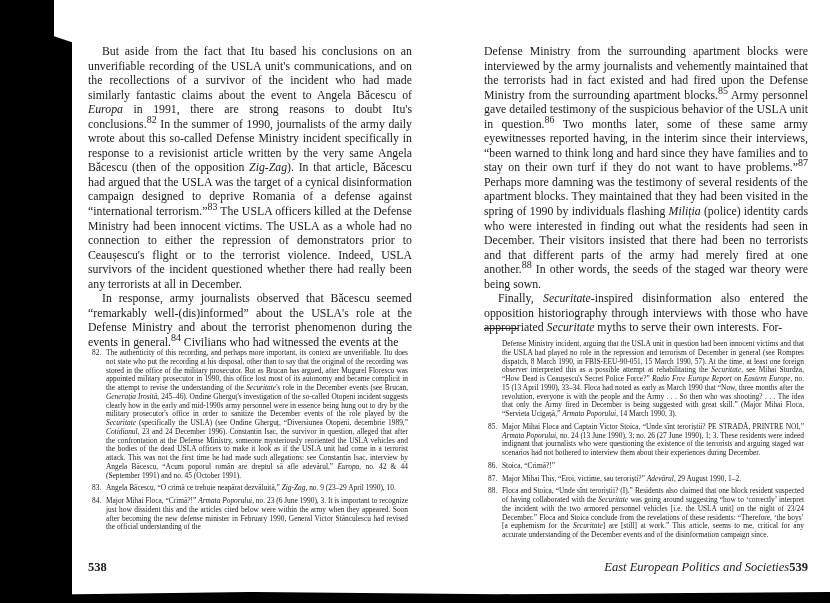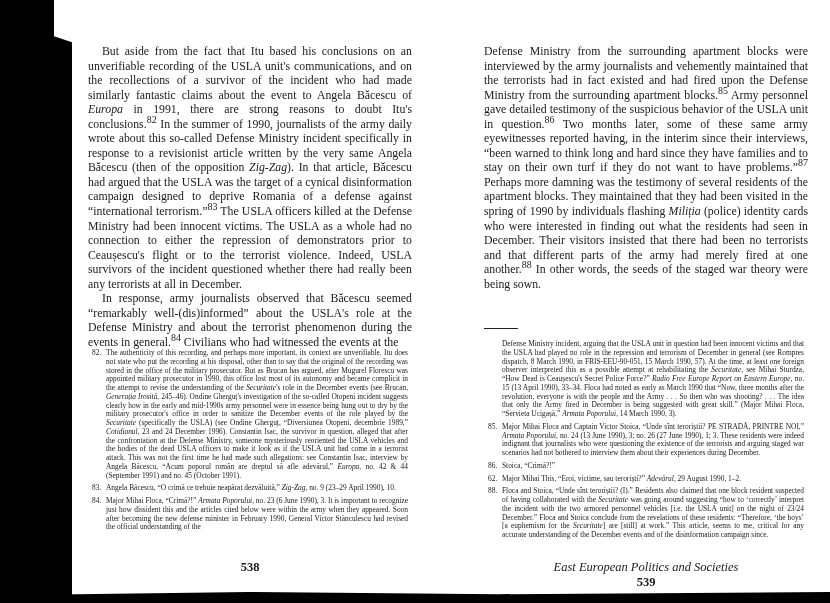--- a/index.html
+++ b/index.html
@@ -30,21 +30,21 @@
     }
     .page.left .notes { top: 345px; }
     .page.right .notes { top: 336px; }
     .note { display: flex; margin: 4px; font-family: Liberation Serif, serif; }
     .note .num { width: 14px; flex: none; }
     .note .txt { flex: 1; }
     .note.cont .txt { margin-left: 14px; }
     .separator { position: absolute; top: 328px; left: 0; width: 34px; height: 0; border-top: 1px solid #222; }
     .footer {
       position: absolute; top: 560px; width: 100%;
-      font-size: 12.5px; display: flex; align-items: center; flex-direction: column;
+      font-size: 12.5px; display: flex; align-items: flex-end;
     }
     .page.left .footer { justify-content: flex-start; }
     .page.right .footer { justify-content: flex-end; }
     .folio { font-weight: bold; font-size: 12.5px; }
     .running-head { font-style: italic; }
     .page.left .running-head { margin-left: 22px; }
     .page.right .running-head { }
     sup { font-size: 10px; line-height: 0; }
     i { font-style: italic; }
   </style>
@@ -82,38 +82,41 @@
   <div class="footer">
     <span class="folio">538</span>
   </div>
 </div>
 
 <div class="page right">
   <div class="body-text">
     <p class="noindent">
       <span>Defense Ministry from the surrounding apartment blocks were interviewed by the army journalists and vehemently maintained that the terrorists had in fact existed and had fired upon the Defense Ministry from the surrounding apartment blocks.</span><sup>85</sup><span> Army personnel gave detailed testimony of the suspicious behavior of the USLA unit in question.</span><sup>86</sup><span> Two months later, some of these same army eyewitnesses reported having, in the interim since their interviews, “been warned to think long and hard since they have families and to stay on their own turf if they do not want to have problems.”</span><sup>87</sup><span> Perhaps more damning was the testimony of several residents of the apartment blocks. They maintained that they had been visited in the spring of 1990 by individuals flashing </span><i>Miliția</i><span> (police) identity cards who were interested in finding out what the residents had seen in December. Their visitors insisted that there had been no terrorists and that different parts of the army had merely fired at one another.</span><sup>88</sup><span> In other words, the seeds of the staged war theory were being sown.</span>
     </p>
+    <p>
+      <span>Finally, </span><i>Securitate</i><span>-inspired disinformation also entered the opposition historiography through interviews with those who have appropriated </span><i>Securitate</i><span> myths to serve their own interests. For-</span>
+    </p>
   </div>
 
   <div class="separator"></div>
 
   <div class="notes">
     <div class="note cont">
       <span class="txt"><span>Defense Ministry incident, arguing that the USLA unit in question had been innocent victims and that the USLA had played no role in the repression and terrorism of December in general (see Rompres dispatch, 8 March 1990, in FBIS-EEU-90-051, 15 March 1990, 57). At the time, at least one foreign observer interpreted this as a possible attempt at rehabilitating the </span><i>Securitate</i><span>, see Mihai Sturdza, “How Dead is Ceaușescu's Secret Police Force?” </span><i>Radio Free Europe Report on Eastern Europe</i><span>, no. 15 (13 April 1990), 33–34. Floca had noted as early as March 1990 that “Now, three months after the revolution, everyone is with the people and the Army . . . So then who was shooting? . . . The idea that only the Army fired in December is being suggested with great skill.” (Major Mihai Floca, “Servieta Ucigașă,” </span><i>Armata Poporului</i><span>, 14 March 1990, 3).</span></span>
     </div>
     <div class="note">
       <span class="num">85.</span>
       <span class="txt"><span>Major Mihai Floca and Captain Victor Stoica, “Unde sînt teroriștii? PE STRADĂ, PRINTRE NOI,” </span><i>Armata Poporului</i><span>, no. 24 (13 June 1990), 3; no. 26 (27 June 1990), 1; 3. These residents were indeed indignant that journalists who were questioning the existence of the terrorists and arguing staged war scenarios had not bothered to interview them about their experiences during December.</span></span>
     </div>
     <div class="note">
       <span class="num">86.</span>
       <span class="txt"><span>Stoica, “Crimă?!”</span></span>
     </div>
     <div class="note">
-      <span class="num">62.</span>
+      <span class="num">87.</span>
       <span class="txt"><span>Major Mihai This, “Eroi, victime, sau teroriști?” </span><i>Adevărul</i><span>, 29 August 1990, 1–2.</span></span>
     </div>
     <div class="note">
       <span class="num">88.</span>
       <span class="txt"><span>Floca and Stoica, “Unde sînt teroriștii? (I).” Residents also claimed that one block resident suspected of having collaborated with the </span><i>Securitate</i><span> was going around suggesting “how to ‘correctly’ interpret the incident with the two armored personnel vehicles [i.e. the USLA unit] on the night of 23/24 December.” Floca and Stoica conclude from the revelations of these residents: “Therefore, ‘the boys’ [a euphemism for the </span><i>Securitate</i><span>] are [still] at work.” This article, seems to me, critical for any accurate understanding of the December events and of the disinformation campaign since.</span></span>
     </div>
   </div>
 
   <div class="footer">
     <span class="running-head">East European Politics and Societies</span>

